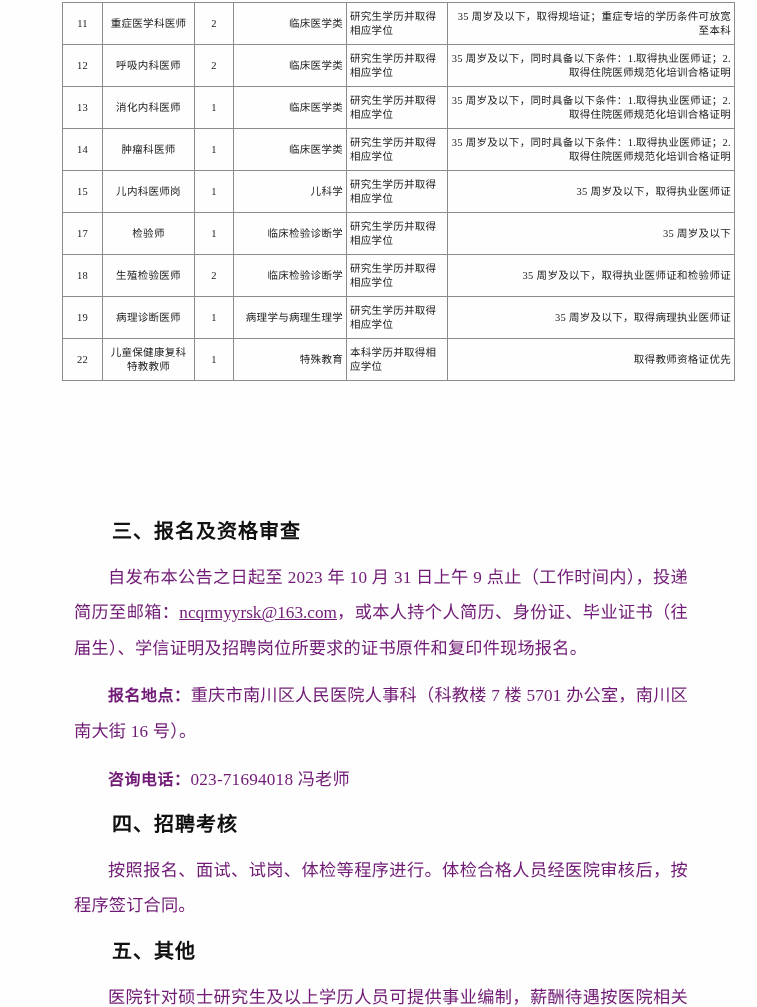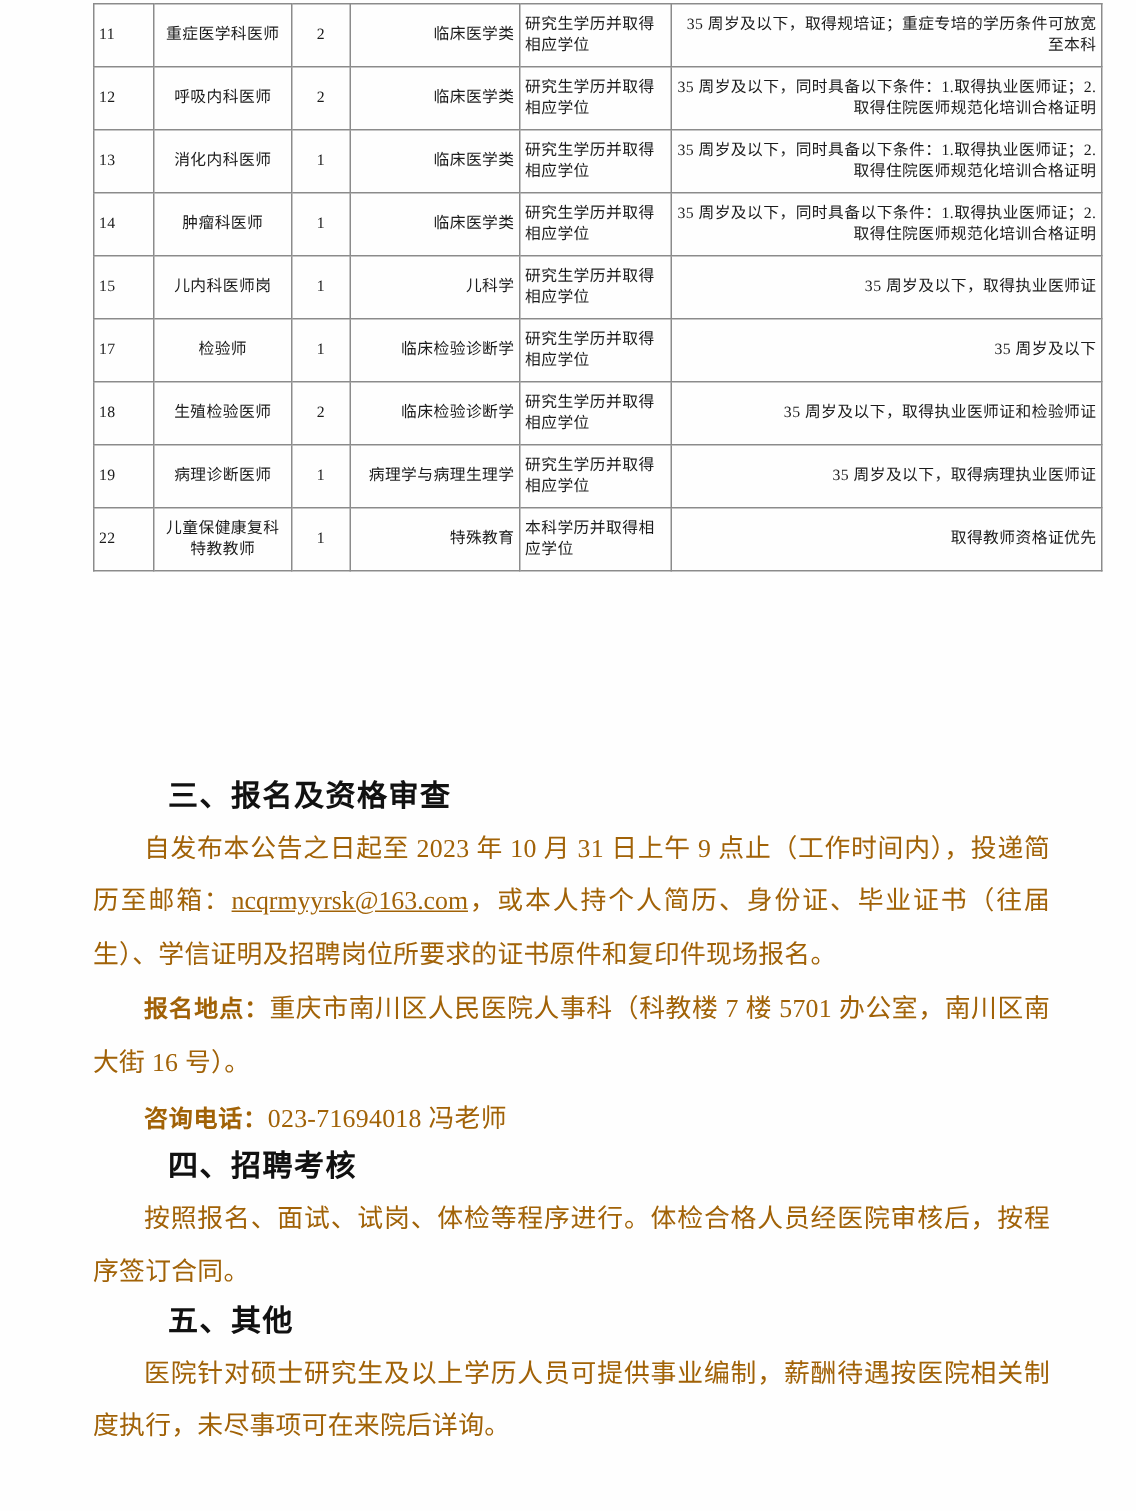--- a/index.html
+++ b/index.html
@@ -40,21 +40,21 @@
   }
   table.jobs td {
     border: 1px solid #8b8b8b;
     padding: 2px 3px;
     font-size: 10.5px;
     line-height: 1.28;
     color: #1b1b1b;
     vertical-align: middle;
     letter-spacing: 0.3px;
   }
-  td.c-no     { width: 33px;  text-align: left; }
+  td.c-no     { width: 33px;  text-align: center; }
   td.c-post   { width: 85px;  text-align: center; }
   td.c-num    { width: 32px;  text-align: center; }
   td.c-major  { width: 106px; text-align: right; }
   td.c-degree { width: 94px;  text-align: left; margin-left: 31px; }
   td.c-req    { width: 280px; text-align: right; padding-left: 6px; }
   tr.jrow { height: 42px; }
 
   
   .content {
     position: absolute;
@@ -67,27 +67,27 @@
     font-weight: bold;
     font-size: 20px;
     margin: 0;
     padding: 0;
     text-indent: 50px;
     line-height: 1.58;
     color: #111;
     letter-spacing: 1px;
   }
   p.para {
-    margin: 0;
+    margin: 12px;
     padding: 0;
     font-size: 17.2px;
     line-height: 2.07;
     text-indent: 34px;
     text-align: justify;
-    color: #a16207;
+    color: #701a75;
     letter-spacing: 0.2px;
   }
   p.para.gap { margin-top: 1px; }
   .bold-lead {
     font-weight: bold;
     font-family: "Liberation Sans", "DejaVu Sans", sans-serif;
     font-size: 16px;
     letter-spacing: 0.5px;
   }
   .email {

